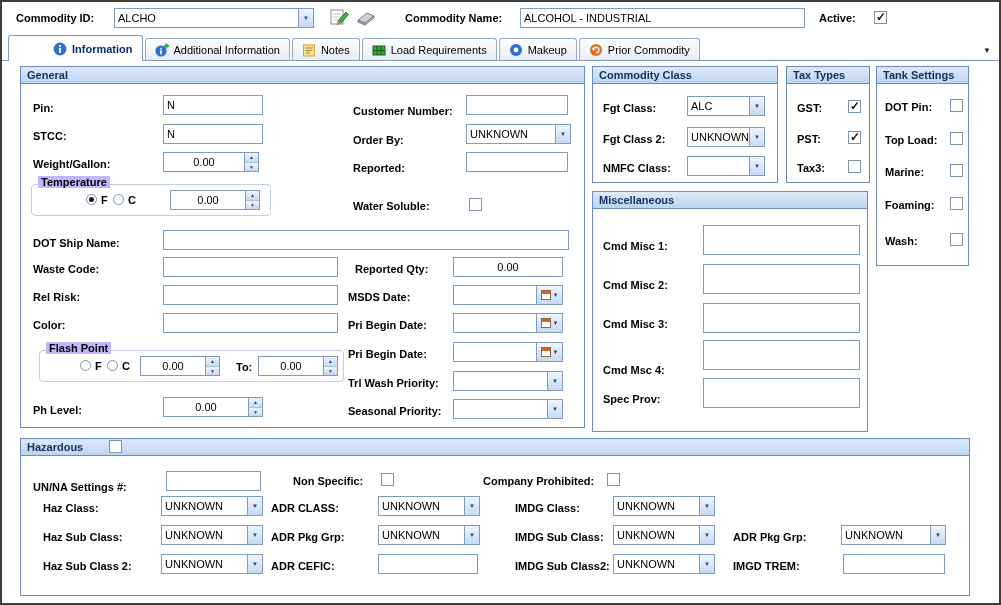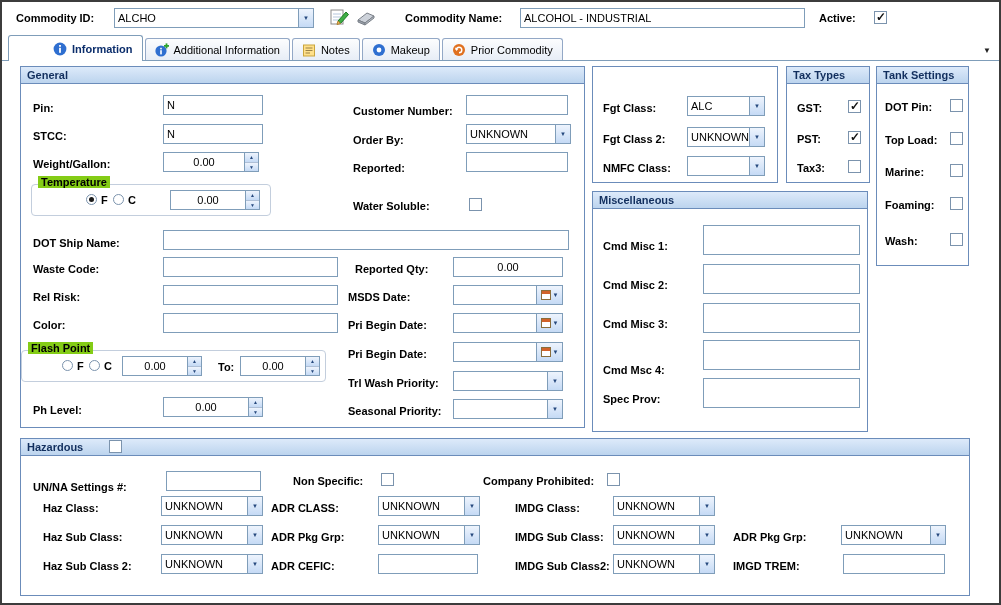--- a/index.html
+++ b/index.html
@@ -28,21 +28,21 @@
 .cal::before{content:"";position:absolute;left:0;top:0;right:0;height:3px;background:#d2622a;}
 .dd{font-size:6px;color:#26497e;}
 .chk{position:absolute;width:13px;height:13px;border:1px solid #7b93ad;background:#fff;}
 .chk.checked::after{content:"\2713";position:absolute;left:1px;top:-2px;font-size:12px;font-weight:bold;color:#111;}
 .radio{position:absolute;width:11px;height:11px;border:1px solid #7b93ad;border-radius:50%;background:#fff;}
 .radio.checked::after{content:"";position:absolute;left:2px;top:2px;width:5px;height:5px;border-radius:50%;background:#1a1a1a;}
 .grp{position:absolute;border:1px solid #6b8cba;background:#fff;}
 .grp-hdr{position:relative;height:17px;background:linear-gradient(#ddeafa,#bcd4ee);border-bottom:1px solid #6b8cba;
     font-weight:bold;color:#122f5e;padding:2px 0 0 6px;}
 .fieldset{position:absolute;border:1px solid #c3cedd;border-radius:4px;background:#fff;}
-.fieldset > .cap{position:absolute;top:-9px;left:6px;background:#84cc16;padding:0 3px;font-weight:bold;white-space:nowrap;}
+.fieldset > .cap{position:absolute;top:-9px;left:6px;background:#c4b5fd;padding:0 3px;font-weight:bold;white-space:nowrap;}
 #topbar{position:absolute;left:0;top:0;width:100%;height:32px;background:#fff;}
 #tabbar{position:absolute;left:0;top:32px;width:100%;height:27px;display:flex;align-items:flex-end;
     padding-left:6px;border-bottom:1px solid #7f9db9;background:#fff;}
 .tab{height:22px;display:flex;align-items:center;gap:5px;padding:0 9px;border:1px solid #93a8c6;border-bottom:none;
     border-radius:3px 3px 0 0;margin-right:2px;background:linear-gradient(#fcfdfe,#e7edf6);white-space:nowrap;cursor:default;}
 .tab.active{height:26px;background:#fff;margin-bottom:-1px;font-weight:bold;color:#0b2d6b;border-color:#7f9db9;padding-left:44px;}
 .tab svg{flex:0 0 auto;}
 #tab-overflow{position:absolute;right:8px;top:12px;font-size:8px;color:#222;cursor:default;}
 .iconbtn{position:absolute;width:24px;height:20px;display:flex;align-items:center;justify-content:center;cursor:default;}
 #content{position:absolute;left:0;top:59px;width:100%;height:546px;background:#fff;}
@@ -104,20 +104,29 @@
       <svg width="14" height="14" viewBox="0 0 14 14">
         <rect x="1.5" y="2" width="11" height="11" fill="#ffe08a" stroke="#caa53d"></rect>
         <line x1="3.5" y1="5" x2="10.5" y2="5" stroke="#9a8246"></line>
           <line x1="3.5" y1="7.5" x2="10.5" y2="7.5" stroke="#9a8246"></line>
           <line x1="3.5" y1="10" x2="8" y2="10" stroke="#9a8246"></line>
       </svg>
       <span>Notes</span>
     </div>
     <div class="tab">
       <svg width="14" height="14" viewBox="0 0 14 14">
+        <rect x="1" y="3" width="12" height="9" fill="#3fa23f" stroke="#1c5c1c"></rect>
+        <line x1="5" y1="3" x2="5" y2="12" stroke="#1c5c1c"></line>
+          <line x1="9" y1="3" x2="9" y2="12" stroke="#1c5c1c"></line>
+          <line x1="1" y1="7.5" x2="13" y2="7.5" stroke="#1c5c1c"></line>
+      </svg>
+      <span>Load Requirements</span>
+    </div>
+    <div class="tab">
+      <svg width="14" height="14" viewBox="0 0 14 14">
         <circle cx="7" cy="7" r="6" fill="#2f6fd0"></circle>
           <circle cx="7" cy="7" r="2.4" fill="#fff"></circle>
       </svg>
       <span>Makeup</span>
     </div>
     <div class="tab">
       <svg width="14" height="14" viewBox="0 0 14 14">
         <circle cx="7" cy="7" r="6" fill="#e0701f"></circle>
           <path d="M4.2 7 a2.8 2.8 0 1 1 2.8 2.8" stroke="#fff" fill="none" stroke-width="1.4"></path>
           <polygon points="2.8,4.6 4.4,8 6.4,5.8" fill="#fff"></polygon>
@@ -200,21 +209,21 @@
       <input class="tb" style="left: 142px; top: 246px; width: 175px;" value="">
       <span class="lbl" style="left:327px;top:252px">Pri Begin Date:</span>
       <div class="date" style="left:432px;top:246px;width:110px">
         <span class="date-val"></span>
         <span class="date-btn">
             <span class="cal"></span>
             <span class="dd">▼</span>
           </span>
       </div>
 
-      <div class="fieldset" style="left:0;top:283px;width:305px;height:32px">
+      <div class="fieldset" style="left:18px;top:283px;width:305px;height:32px">
         <span class="cap">Flash Point</span>
         <span class="radio" style="left:40px;top:9px"></span>
         <span class="lbl" style="left:55px;top:9px">F</span>
         <span class="radio" style="left:67px;top:9px"></span>
         <span class="lbl" style="left:82px;top:9px">C</span>
         <div class="spin" style="left:100px;top:5px;width:80px">
           <span class="spin-val">0.00</span>
           <span class="spin-btns">
               <span>▲</span>
               <span>▼</span>
@@ -253,20 +262,21 @@
           </span>
       </div>
       <span class="lbl" style="left:327px;top:338px">Seasonal Priority:</span>
       <div class="combo" style="left:432px;top:332px;width:110px">
         <span class="combo-val"></span>
         <span class="combo-btn">▼</span>
       </div>
     </div>
 
     <div class="grp" style="left:590px;top:5px;width:186px;height:117px">
+      <div class="grp-hdr">Commodity Class</div>
       <span class="lbl" style="left:10px;top:35px">Fgt Class:</span>
       <div class="combo" style="left:94px;top:29px;width:78px">
         <span class="combo-val">ALC</span>
         <span class="combo-btn">▼</span>
       </div>
       <span class="lbl" style="left:10px;top:66px">Fgt Class 2:</span>
       <div class="combo" style="left:94px;top:60px;width:78px">
         <span class="combo-val">UNKNOWN</span>
         <span class="combo-btn">▼</span>
       </div>

